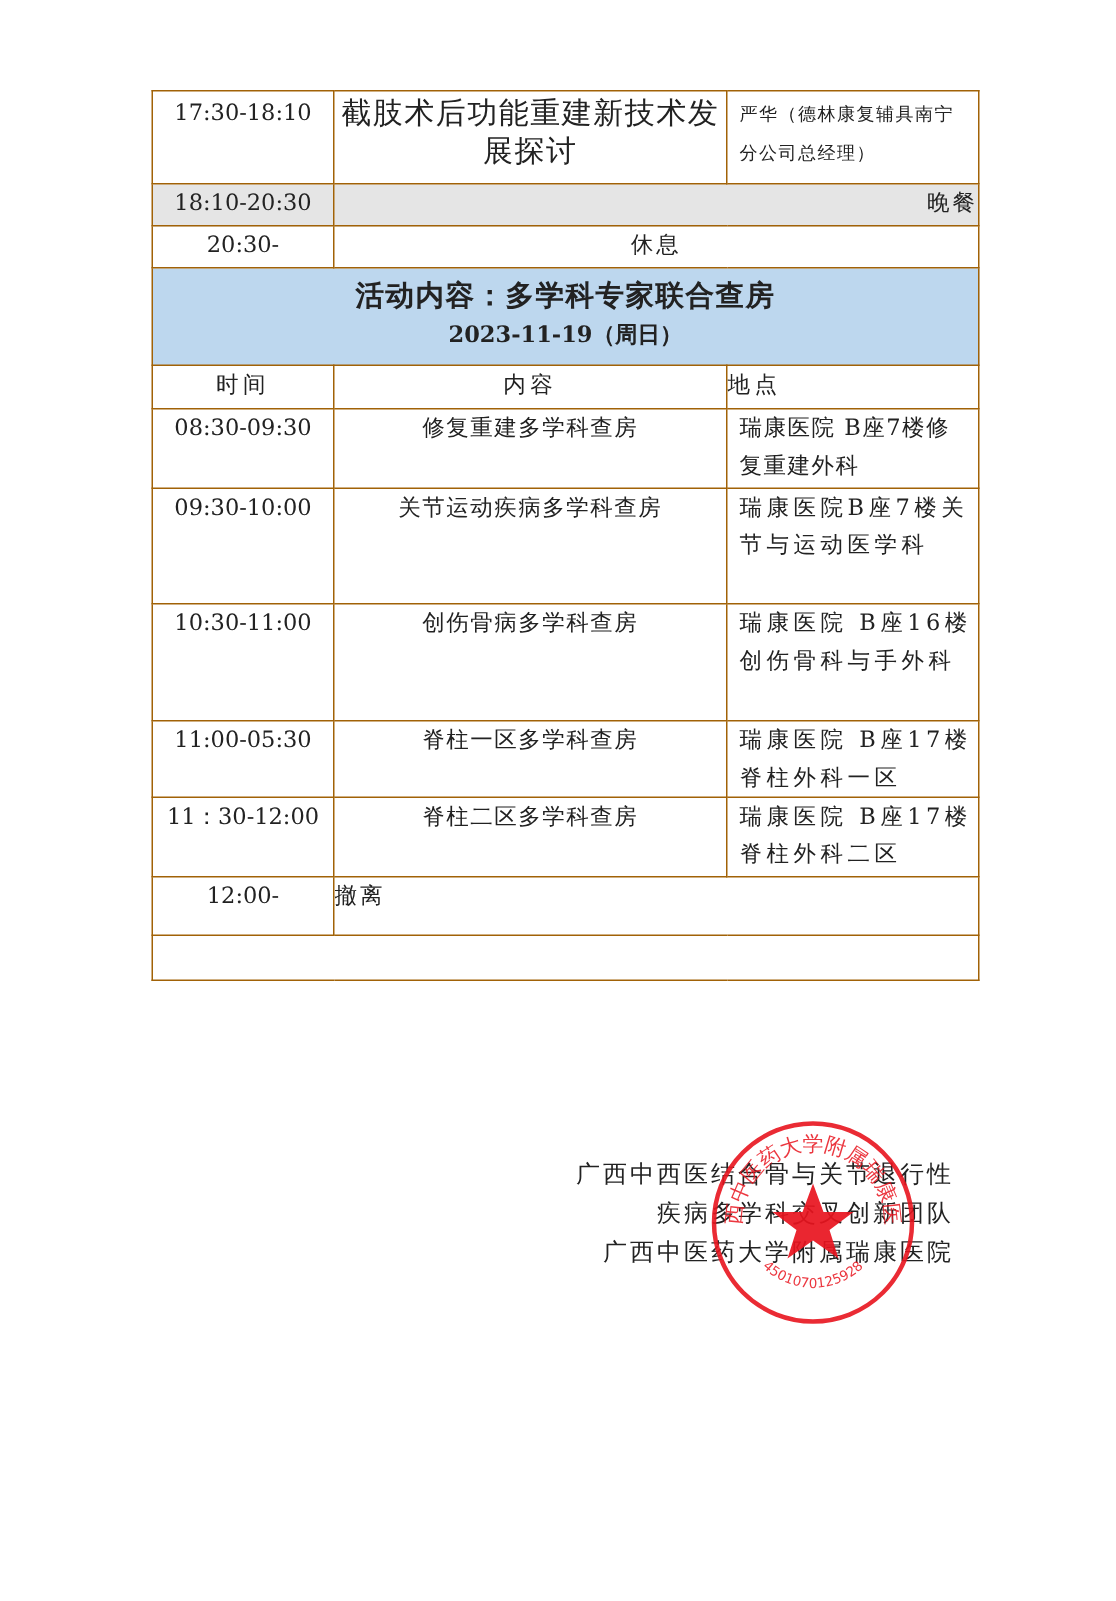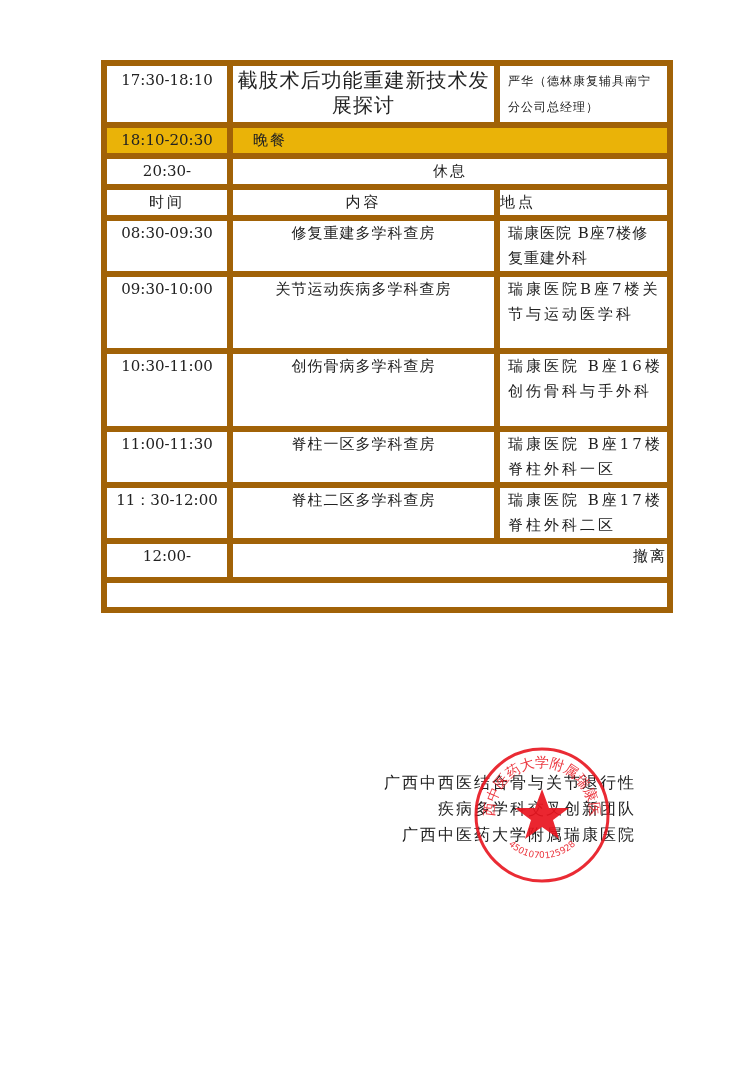--- a/index.html
+++ b/index.html
@@ -1,24 +1,24 @@
 <!DOCTYPE html>
 <html><head>
 <meta charset="utf-8">
 <style>
   html, body { margin: 0; padding: 0; background: #ffffff; }
   body { width: 744px; height: 1067px; position: relative; overflow: hidden;
          font-family: "DejaVu Serif", "Liberation Serif", serif; color: #222; }
   .tbl { position: absolute; left: 101px; top: 60px; width: 538px;
          border-collapse: collapse; table-layout: fixed; font-size: 15px; }
-  .tbl td { border: 6px solid #a16207; padding: 0; vertical-align: top; line-height: 25px; }
+  .tbl td { border: 1px solid #a16207; padding: 0; vertical-align: top; line-height: 25px; }
   .c1 { width: 120px; text-align: center; }
   .c2 { width: 261px; text-align: center; }
   .c3 { width: 155px; text-align: left; padding-left: 8px !important; padding-right: 4px !important; letter-spacing: 1px; }
-  .dinner td { background: #eab308; }
+  .dinner td { background: #e5e5e5; }
   .section td { background: #bdd7ee; text-align: center; }
   .sec-title { font-size: 19px; font-weight: bold; line-height: 28px; padding-top: 4px; letter-spacing: 1px; }
   .sec-date { font-size: 15px; font-weight: bold; line-height: 24px; padding-bottom: 6px; }
   .small { font-size: 12px; letter-spacing: 1px; }
   .pad { padding-top: 2px !important; }
   .footer { position: absolute; right: 108px; top: 770px; text-align: right;
             font-size: 16px; line-height: 26px; letter-spacing: 2px; color: #222; }
   .stamp { position: absolute; left: 472px; top: 745px; width: 140px; height: 140px; }
 </style>
 </head>
@@ -28,25 +28,31 @@
   <tbody>
       <tr style="height:62px">
     <td class="c1 pad">17:30-18:10</td>
     <td class="c2 pad" style="font-size:20px;letter-spacing:1px;">截肢术后功能重建新技术发展探讨</td>
     <td class="c3 pad">
       <span style="font-size:12px">严华</span><span class="small">（德林康复辅具南宁分公司总经理）</span>
     </td>
   </tr>
   <tr class="dinner" style="height:28px">
     <td class="c1">18:10-20:30</td>
-    <td colspan="2" style="text-align:left;letter-spacing:2px;padding-left:20px;">晚餐</td>
+    <td colspan="2" style="text-align:right;letter-spacing:2px;padding-left:20px;">晚餐</td>
   </tr>
   <tr style="height:28px">
     <td class="c1">20:30-</td>
     <td colspan="2" style="text-align:center;letter-spacing:2px;">休息</td>
+  </tr>
+  <tr class="section" style="height:65px">
+    <td colspan="3">
+      <div class="sec-title">活动内容：多学科专家联合查房</div>
+      <div class="sec-date">2023-11-19（周日）</div>
+    </td>
   </tr>
   <tr style="height:29px">
     <td class="c1" style="letter-spacing:3px">时间</td>
     <td class="c2" style="letter-spacing:3px">内容</td>
     <td style="text-align:left;letter-spacing:3px">地点</td>
   </tr>
   <tr style="height:53px">
     <td class="c1">08:30-09:30</td>
     <td class="c2" style="letter-spacing:1px">修复重建多学科查房</td>
     <td class="c3">瑞康医院 B座7楼修复重建外科</td>
@@ -55,32 +61,32 @@
     <td class="c1">09:30-10:00</td>
     <td class="c2" style="letter-spacing:1px">关节运动疾病多学科查房</td>
     <td class="c3" style="letter-spacing:3px">瑞康医院B座7楼关节与运动医学科</td>
   </tr>
   <tr style="height:78px">
     <td class="c1">10:30-11:00</td>
     <td class="c2" style="letter-spacing:1px">创伤骨病多学科查房</td>
     <td class="c3" style="letter-spacing:3px">瑞康医院 B座16楼创伤骨科与手外科</td>
   </tr>
   <tr style="height:50px">
-    <td class="c1">11:00-11:30</td>
+    <td class="c1">11:00-05:30</td>
     <td class="c2" style="letter-spacing:1px">脊柱一区多学科查房</td>
     <td class="c3" style="letter-spacing:3px">瑞康医院 B座17楼脊柱外科一区</td>
   </tr>
   <tr style="height:53px">
     <td class="c1">11：30-12:00</td>
     <td class="c2" style="letter-spacing:1px">脊柱二区多学科查房</td>
     <td class="c3" style="letter-spacing:3px">瑞康医院 B座17楼脊柱外科二区</td>
   </tr>
   <tr style="height:39px">
     <td class="c1">12:00-</td>
-    <td colspan="2" style="text-align:right;letter-spacing:2px;">撤离</td>
+    <td colspan="2" style="text-align:left;letter-spacing:2px;">撤离</td>
   </tr>
   <tr style="height:30px">
     <td colspan="3"></td>
   </tr>
 </tbody>
   </table>
 
 <div class="footer">
   <div>广西中西医结合骨与关节退行性</div>
   <div>疾病多学科交叉创新团队</div>

